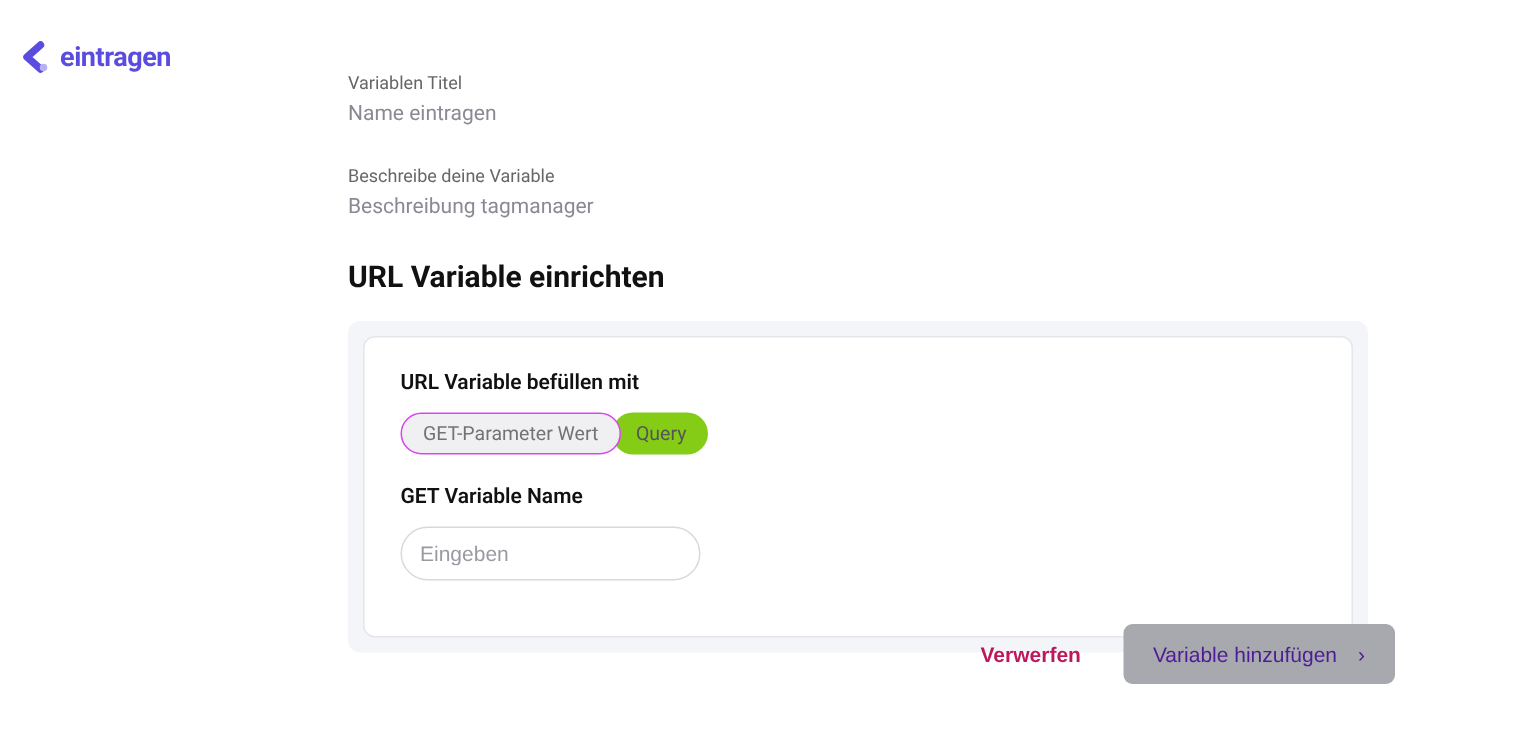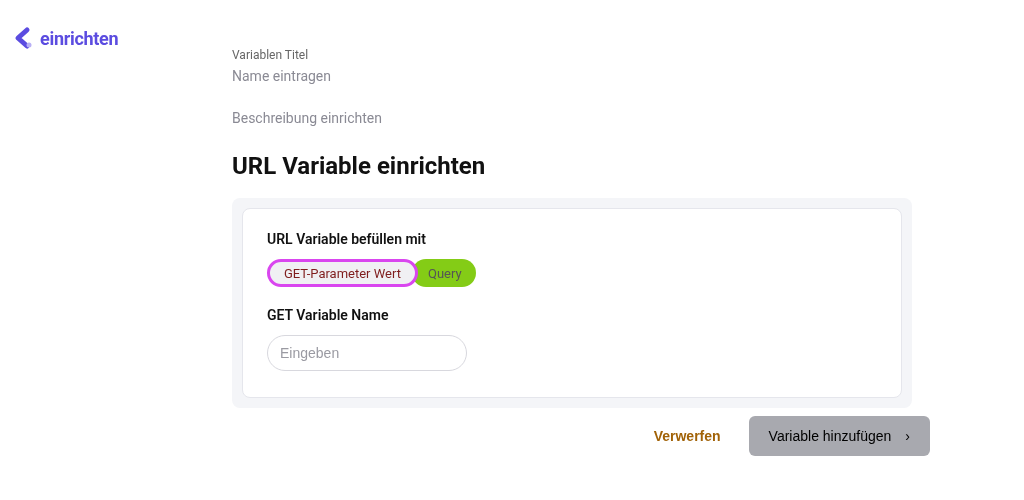--- a/index.html
+++ b/index.html
@@ -3,53 +3,54 @@
 <meta charset="utf-8">
 <style>
   * { box-sizing: border-box; margin: 0; padding: 0; }
   body { font-family: -apple-system, BlinkMacSystemFont, "Segoe UI", Roboto, Helvetica, Arial, sans-serif; background: #fff; width: 1024px; height: 500px; overflow: hidden; }
   .logo { position: absolute; top: 26px; left: 12px; display: flex; align-items: center; gap: 4px; }
   .logo-icon svg { width: 24px; height: 24px; display: block; }
   .logo-text { color: #5b4ce0; font-size: 18px; font-weight: 700; letter-spacing: -0.3px; }
   .main { position: absolute; left: 232px; top: 48px; width: 680px; }
   .field-label { font-size: 12px; color: #666; margin-bottom: 6px; }
   .field-value { font-size: 14px; color: #8a8a94; margin-bottom: 26px; }
-  .section-title { font-size: 24px; font-weight: 700; color: #111; margin-top: 8px; margin-bottom: 18px; }
+  .section-title { font-size: 20px; font-weight: 700; color: #111; margin-top: 8px; margin-bottom: 18px; }
   .card-outer { background: #f4f5f8; border-radius: 8px; padding: 10px; }
-  .card { background: #fff; border: 1px solid #e5e6ec; border-radius: 8px; padding: 22px 24px 26px; }
+  .card { background: #fff; border: 1px solid #e5e6ec; border-radius: 8px; padding: 22px 24px 37px; }
   .card-label { font-size: 14px; font-weight: 600; color: #111; margin-bottom: 12px; }
   .chips { display: flex; gap: 0; margin-bottom: 20px; }
   .chip { display: inline-flex; align-items: center; height: 28px; padding: 0 14px; font-size: 13px; border-radius: 14px; cursor: pointer; }
-  .chip-primary { background: #f0f0f3; color: #7f1d1d; border: 3px solid #d946ef; z-index: 2; }
+  .chip-primary { background: #f0f0f3; color: #737373; border: 1px solid #d946ef; z-index: 2; }
   .chip-secondary { background: #84cc16; color: #555; margin-left: -6px; padding-left: 16px; z-index: 1; }
   .input { width: 200px; height: 36px; border: 1px solid #d8d8de; border-radius: 18px; padding: 0 12px; font-size: 14px; color: #333; outline: none; }
   .input::placeholder { color: #9a9aa2; }
   .footer { position: absolute; right: 94px; top: 416px; display: flex; align-items: center; gap: 28px; }
-  .btn-text { font-size: 14px; font-weight: 600; color: #a16207; cursor: pointer; background: none; border: none; margin-left: 31px; }
-  .btn-primary { background: #a8a9af; color: #000000; font-size: 14px; font-weight: 500; padding: 12px 20px; border: none; border-radius: 6px; display: inline-flex; align-items: flex-end; gap: 14px; cursor: pointer; }
+  .btn-text { font-size: 14px; font-weight: 600; color: #be185d; cursor: pointer; background: none; border: none; margin-left: 31px; }
+  .btn-primary { background: #a8a9af; color: #4c1d95; font-size: 14px; font-weight: 500; padding: 12px 20px; border: none; border-radius: 6px; display: inline-flex; align-items: flex-end; gap: 14px; cursor: pointer; }
   .btn-primary .chev { font-size: 14px; }
 </style>
 </head>
 <body>
 
 <div class="logo">
   <span class="logo-icon">
     <svg viewBox="0 0 24 24" fill="none">
       <path d="M15 4 L6 12 L15 20" stroke="#5b4ce0" stroke-width="5" stroke-linecap="round" stroke-linejoin="round"></path>
       <circle cx="17" cy="19" r="2.5" fill="#b8b0f5"></circle>
     </svg>
   </span>
-  <span class="logo-text">einrichten</span>
+  <span class="logo-text">eintragen</span>
 </div>
 
 <div class="main">
   <div class="field-label">Variablen Titel</div>
   <div class="field-value">Name eintragen</div>
 
-  <div class="field-value">Beschreibung einrichten</div>
+  <div class="field-label">Beschreibe deine Variable</div>
+  <div class="field-value">Beschreibung tagmanager</div>
 
   <div class="section-title">URL Variable einrichten</div>
 
   <div class="card-outer">
     <div class="card">
       <div class="card-label">URL Variable befüllen mit</div>
       <div class="chips">
         <span class="chip chip-primary">GET-Parameter Wert</span>
         <span class="chip chip-secondary">Query</span>
       </div>

